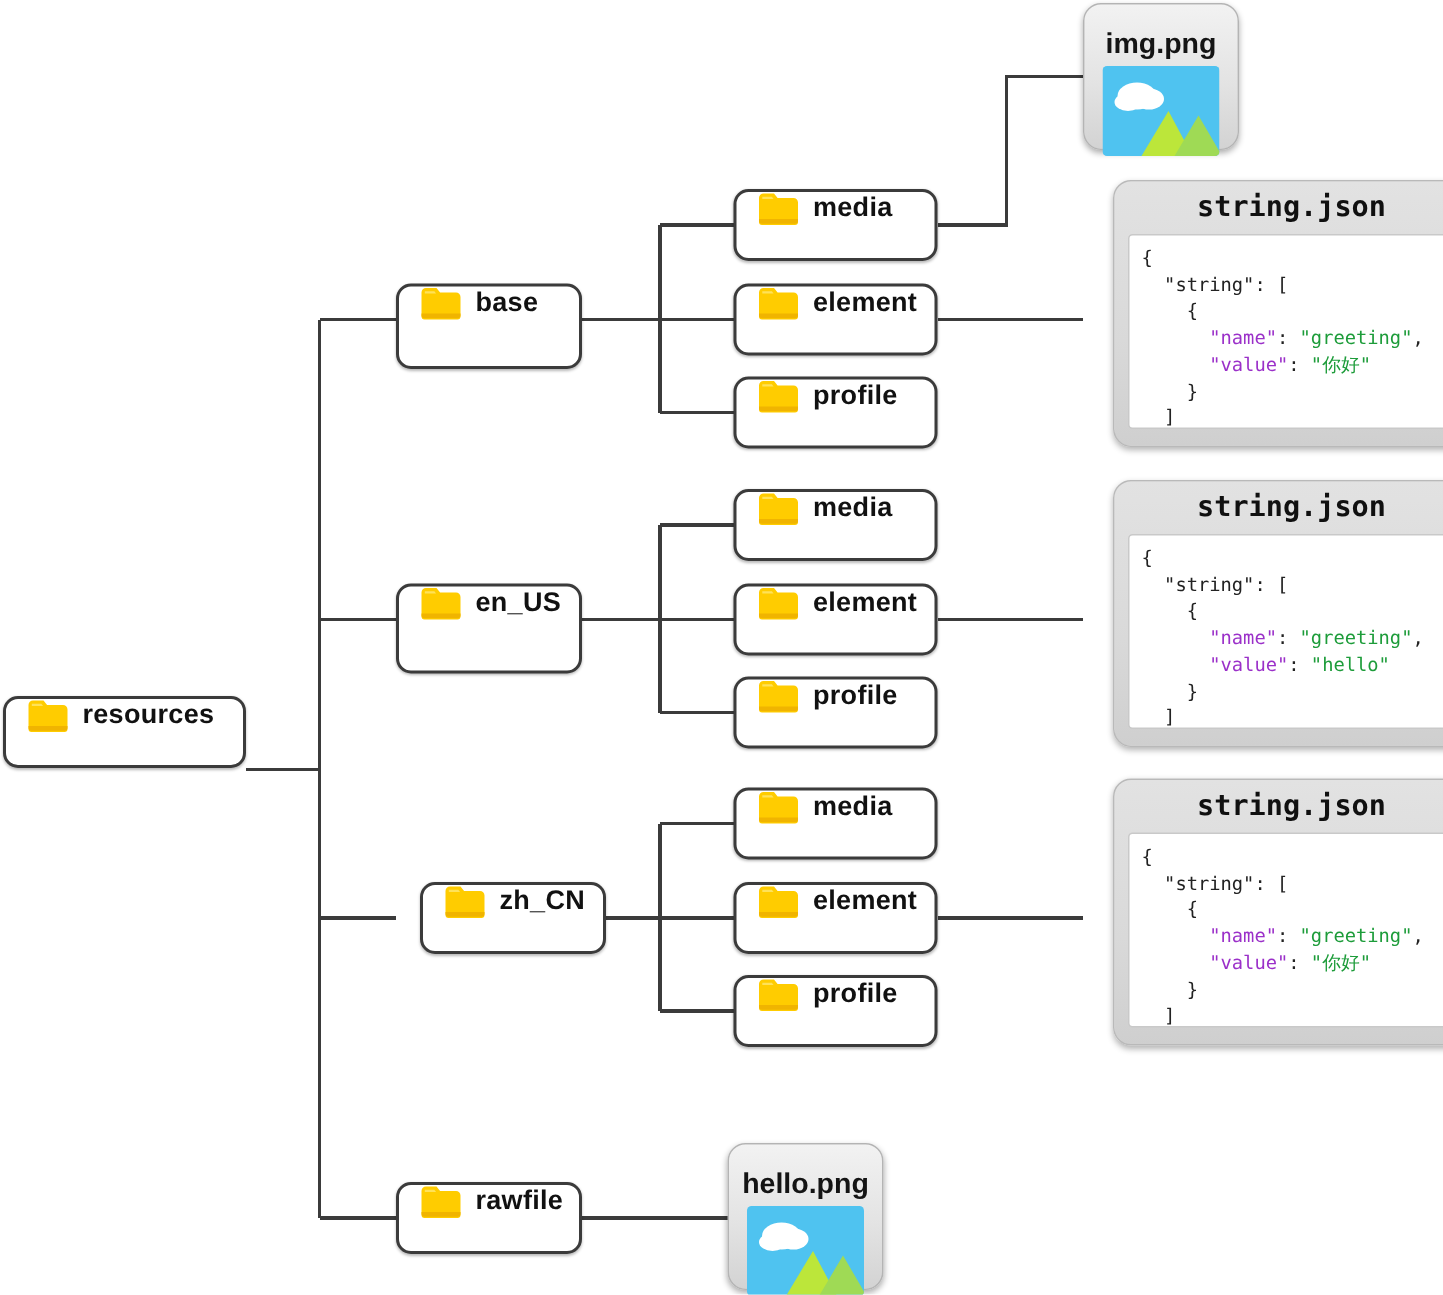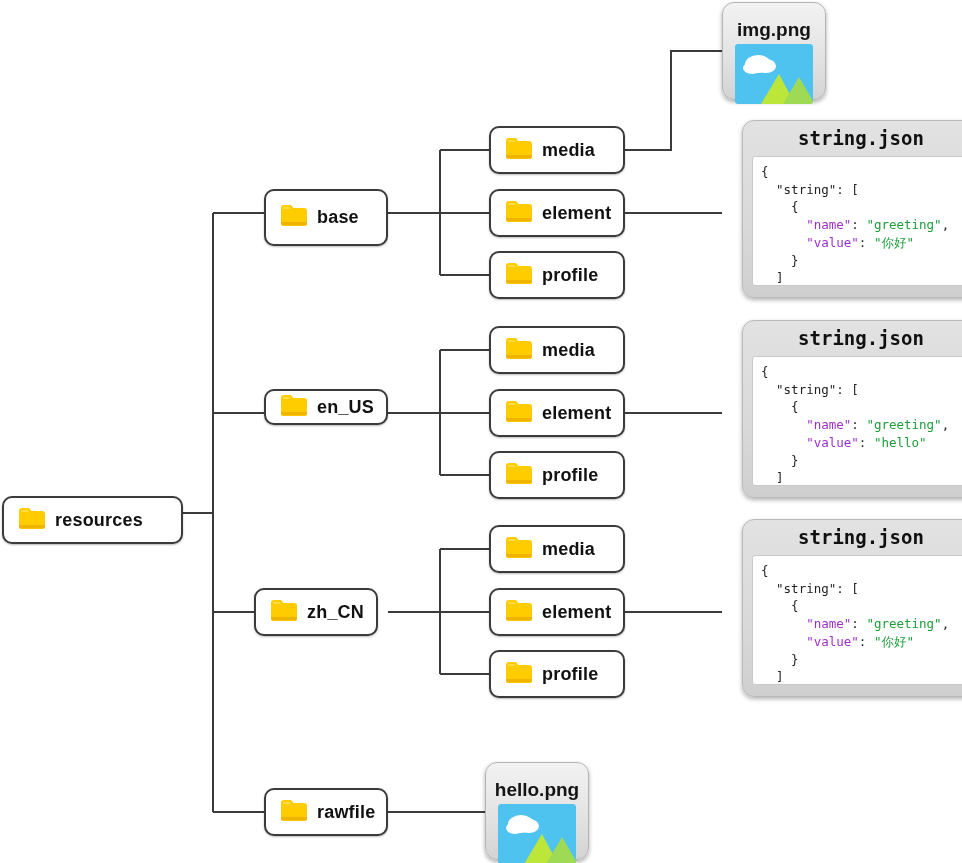--- a/index.html
+++ b/index.html
@@ -16,21 +16,20 @@
   #wires{position:absolute;left:0;top:0;width:962px;height:863px;}
 
   
   .node{
     position:absolute;
     box-sizing:border-box;
     background:#ffffff;
     border:2px solid #3b3b3b;
     border-radius:10px;
     display:flex;
-    align-items:center;
     gap:9px;
     padding:0 14px;
     box-shadow:0 1px 2px rgba(0,0,0,.28);
     z-index:5;
   }
   .node .label{
     font-weight:bold;
     color:#111111;
     letter-spacing:.2px;
     white-space:nowrap;
@@ -152,21 +151,21 @@
       <path d="M625,213 H722"></path>
 
       <path d="M625,413 H722"></path>
 
       <path d="M625,612 H722"></path>
 
       <path d="M388,812 H485"></path>
     </g>
   </svg>
 
-  <div class="node" style="left:2px;top:496px;width:181px;height:48px;">
+  <div class="node" style="left:2px;top:464px;width:162px;height:48px;">
     <span class="folder">
       <svg width="28" height="23" viewBox="0 0 28 23">
         <path d="M1,4 a3,3 0 0 1 3,-3 h7 l2.4,3 H24 a3,3 0 0 1 3,3 v13 a2,2 0 0 1 -2,2 H3 a2,2 0 0 1 -2,-2 Z" fill="#FFCC00"></path>
         <path d="M3.2,3.2 h6.4 l1.1,1.5 H3.2 Z" fill="#FFE259"></path>
         <path d="M1,18 h26 v1.2 a2,2 0 0 1 -2,2 H3 a2,2 0 0 1 -2,-2 Z" fill="#F0B400"></path>
       </svg>
     </span>
     <span class="label" style="font-size:18px;">resources</span>
   </div>
 
@@ -174,32 +173,32 @@
     <span class="folder">
       <svg width="28" height="23" viewBox="0 0 28 23">
         <path d="M1,4 a3,3 0 0 1 3,-3 h7 l2.4,3 H24 a3,3 0 0 1 3,3 v13 a2,2 0 0 1 -2,2 H3 a2,2 0 0 1 -2,-2 Z" fill="#FFCC00"></path>
         <path d="M3.2,3.2 h6.4 l1.1,1.5 H3.2 Z" fill="#FFE259"></path>
         <path d="M1,18 h26 v1.2 a2,2 0 0 1 -2,2 H3 a2,2 0 0 1 -2,-2 Z" fill="#F0B400"></path>
       </svg>
     </span>
     <span class="label" style="font-size:18px;">base</span>
   </div>
 
-  <div class="node" style="left:264px;top:389px;width:124px;height:36px;">
+  <div class="node" style="left:264px;top:389px;width:124px;height:60px;">
     <span class="folder">
       <svg width="28" height="23" viewBox="0 0 28 23">
         <path d="M1,4 a3,3 0 0 1 3,-3 h7 l2.4,3 H24 a3,3 0 0 1 3,3 v13 a2,2 0 0 1 -2,2 H3 a2,2 0 0 1 -2,-2 Z" fill="#FFCC00"></path>
         <path d="M3.2,3.2 h6.4 l1.1,1.5 H3.2 Z" fill="#FFE259"></path>
         <path d="M1,18 h26 v1.2 a2,2 0 0 1 -2,2 H3 a2,2 0 0 1 -2,-2 Z" fill="#F0B400"></path>
       </svg>
     </span>
     <span class="label" style="font-size:18px;">en_US</span>
   </div>
 
-  <div class="node" style="left:254px;top:588px;width:124px;height:48px;">
+  <div class="node" style="left:280px;top:588px;width:124px;height:48px;">
     <span class="folder">
       <svg width="28" height="23" viewBox="0 0 28 23">
         <path d="M1,4 a3,3 0 0 1 3,-3 h7 l2.4,3 H24 a3,3 0 0 1 3,3 v13 a2,2 0 0 1 -2,2 H3 a2,2 0 0 1 -2,-2 Z" fill="#FFCC00"></path>
         <path d="M3.2,3.2 h6.4 l1.1,1.5 H3.2 Z" fill="#FFE259"></path>
         <path d="M1,18 h26 v1.2 a2,2 0 0 1 -2,2 H3 a2,2 0 0 1 -2,-2 Z" fill="#F0B400"></path>
       </svg>
     </span>
     <span class="label" style="font-size:18px;">zh_CN</span>
   </div>
 

